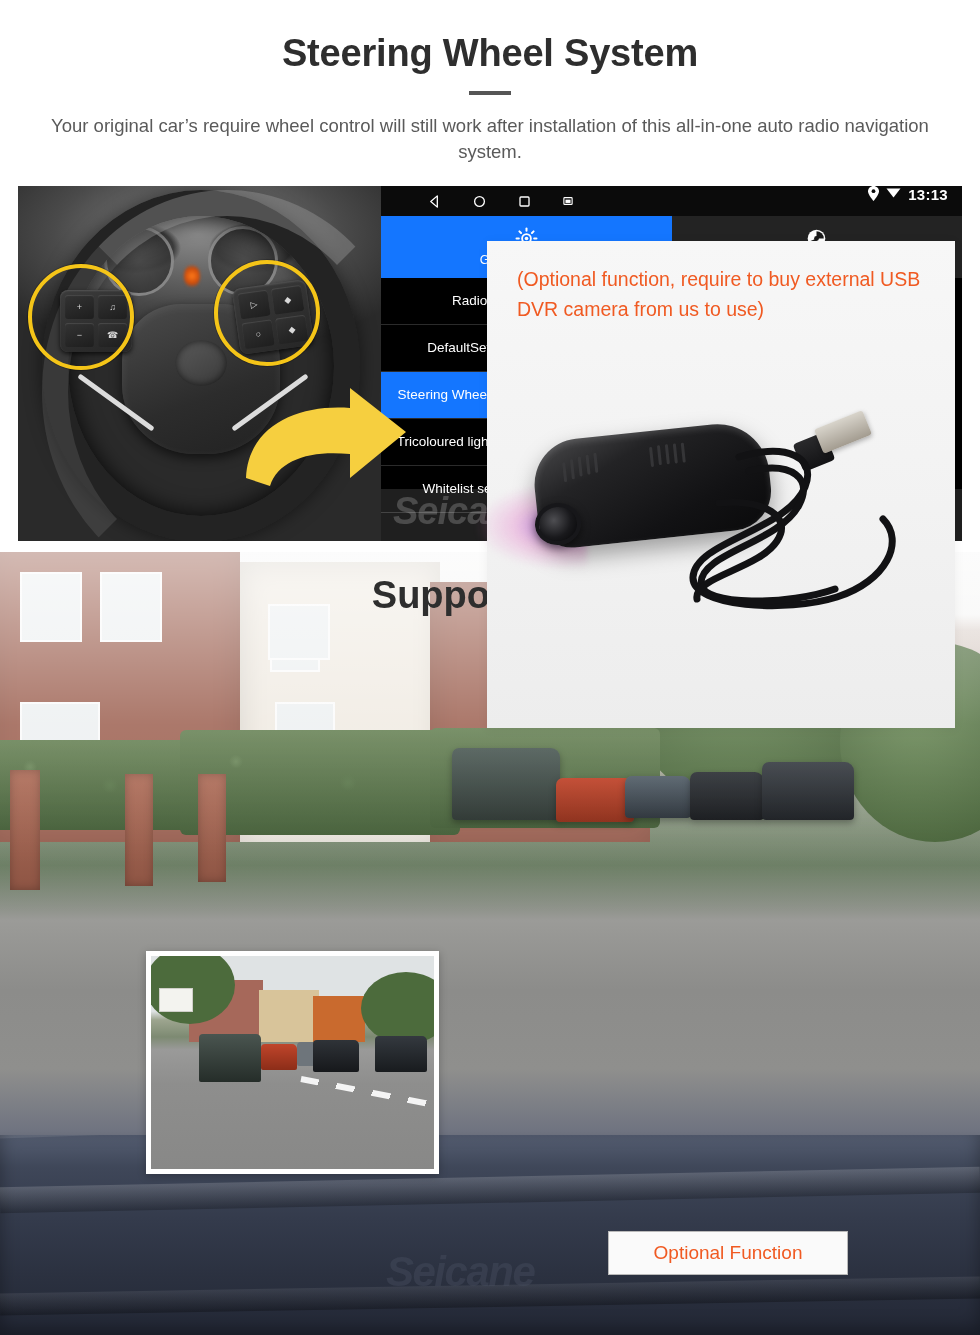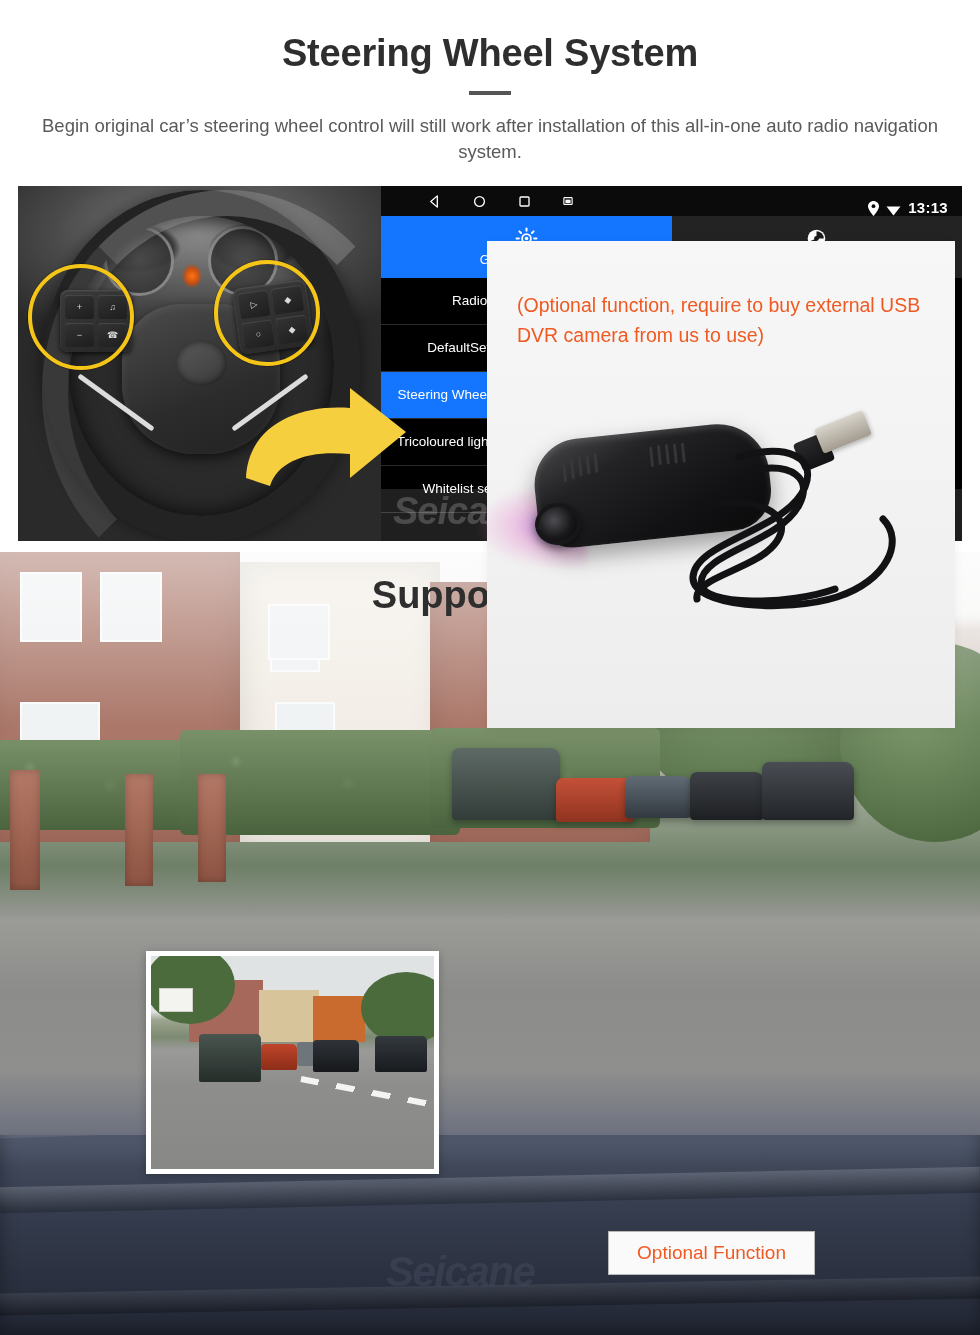--- a/index.html
+++ b/index.html
@@ -140,21 +140,21 @@
     background:#000; color:#fff; overflow:hidden;
   }
   #status-bar {
     height:30px; background:#0b0b0b;
     display:flex; align-items:center; position:relative;
   }
   .navbtns { display:flex; gap:30px; margin-left:46px; align-items:center; }
   .nav-ico { width:15px; height:15px; display:block; }
   #status-right {
     position:absolute; right:14px; top:0; height:30px;
-    display:flex; align-items:flex-end; gap:7px;
+    display:flex; align-items:flex-start; gap:7px;
   }
   #clock { font-size:15px; font-weight:bold; letter-spacing:.3px; }
 
   #tabs { display:flex; height:62px; }
   .tab {
     flex:1; display:flex; flex-direction:column;
     align-items:center; justify-content:center; gap:3px;
   }
   .tab.active { background:#1476ff; }
   .tab.inactive { background:#232323; }
@@ -326,21 +326,21 @@
   }
   #dc-sign {
     position:absolute; left:8px; top:32px; width:34px; height:24px;
     background:#f3f3ef; border:1px solid #cfcfc8;
   }
 
   
   #info-panel {
     position:absolute; left:487px; top:241px; width:468px; height:487px;
     background:linear-gradient(180deg,#f7f7f7 0%,#f2f2f2 55%,#ededed 100%);
-    z-index:5; padding:50px 28px 0 30px;
+    z-index:5; padding:24px 28px 0 30px;
     box-shadow:0 1px 10px rgba(0,0,0,.06);
   }
   .info-line { font-size:19.5px; line-height:1.52; }
   .info-orange { color:#f05a22; }
   .info-gray { color:#555; }
   
   #cam-stage {
     position:absolute; left:0; top:150px; width:468px; height:280px;
   }
   #cam-body {
@@ -373,40 +373,40 @@
     box-shadow:0 2px 5px rgba(0,0,0,.3);
   }
   #usb-neck {
     position:absolute; left:310px; top:46px; width:34px; height:30px;
     background:linear-gradient(180deg,#2a2a2c,#131315);
     border-radius:4px; transform:rotate(-22deg);
   }
   #cable { position:absolute; left:0; top:0; width:468px; height:280px; }
 
   #opt-btn {
-    position:absolute; left:608px; top:1231px; width:207px; height:44px;
+    position:absolute; left:608px; top:1231px; width:240px; height:44px;
     background:#fafafa; border:1px solid #b9b9b9;
     display:flex; align-items:center; justify-content:center;
     color:#f05a22; font-size:19px; z-index:6;
   }
   #wm-bottom {
     position:absolute; left:386px; top:1248px;
     font-size:42px; font-style:italic; font-weight:bold;
     color:rgba(70,78,95,.45); letter-spacing:-1.5px;
     z-index:6; pointer-events:none;
   }
 </style>
 </head>
 <body>
 
 <div id="section-swc">
 
   <div class="sec-title">Steering Wheel System</div>
   <div class="title-rule"></div>
-  <div class="sec-sub">Begin original car’s steering wheel control will still work after installation of this all-in-one auto radio navigation system.</div>
+  <div class="sec-sub">Your original car’s require wheel control will still work after installation of this all-in-one auto radio navigation system.</div>
 
   <div id="media-band">
 
     <div id="wheel-photo">
       <div class="dial" id="dial-l"></div>
       <div class="dial" id="dial-r"></div>
       <div id="warn-light"></div>
       <div id="rim"></div>
       <div id="hub">
         <div id="hub-center"></div>

